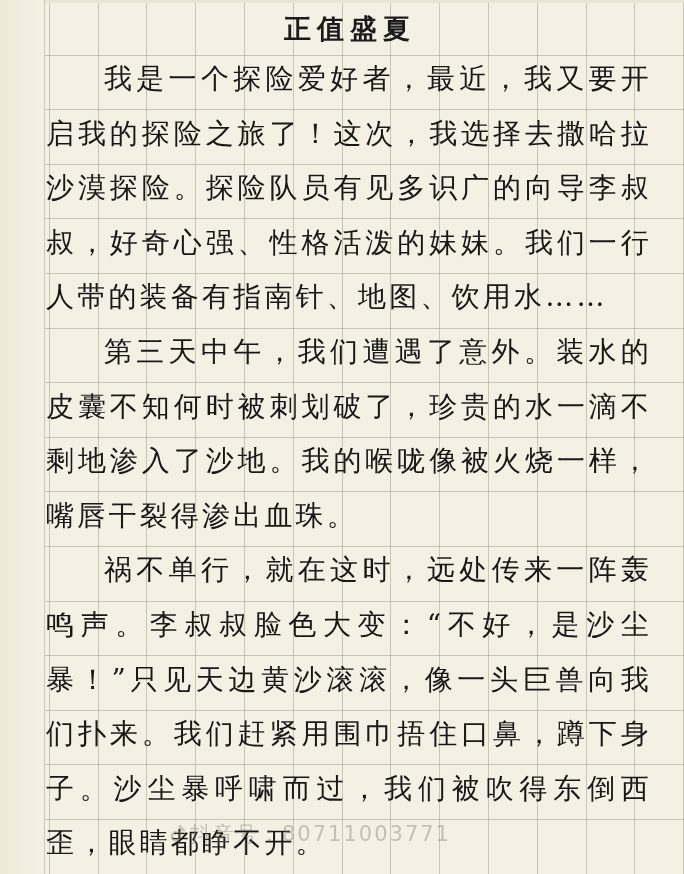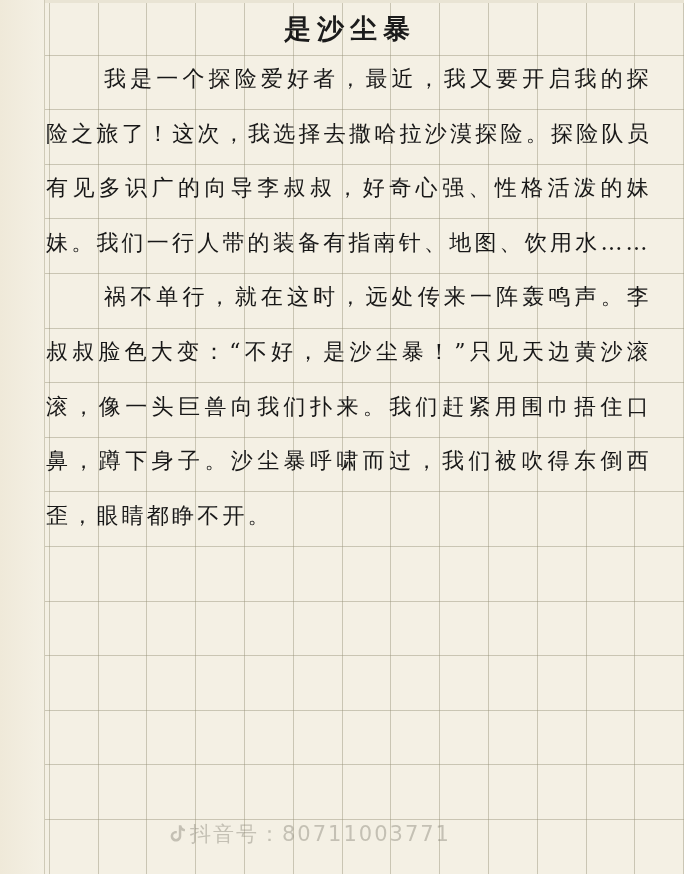--- a/index.html
+++ b/index.html
@@ -70,21 +70,21 @@
     font-size: 27px;
     line-height: 46px;
     padding-top: 6px;
     letter-spacing: 6px;
     color: #1b1b1b;
     font-family: "DejaVu Serif", serif;
     font-weight: 600;
   }
 
   .para {
-    font-size: 22px;
+    font-size: 28px;
     line-height: 54.6px;
     letter-spacing: 3.2px;
     color: #181818;
     text-align: justify;
     text-justify: inter-character;
     font-family: "DejaVu Serif", serif;
     margin: 0;
     padding: 0 4px 0 2px;
     text-indent: 58px;
   }
@@ -113,23 +113,24 @@
 </style>
 </head>
 <body>
 
 <div class="sheet">
   <div class="grid"></div>
   <div class="grid-top-band"></div>
   <div class="left-margin"></div>
 
   <div class="content">
-    <div class="title">是沙尘暴</div>
+    <div class="title">正值盛夏</div>
 
     <p class="para">我是一个探险爱好者，最近，我又要开启我的探险之旅了！这次，我选择去撒哈拉沙漠探险。探险队员有见多识广的向导李叔叔，好奇心强、性格活泼的妹妹。我们一行人带的装备有指南针、地图、饮用水……</p>
+    <p class="para">第三天中午，我们遭遇了意外。装水的皮囊不知何时被刺划破了，珍贵的水一滴不剩地渗入了沙地。我的喉咙像被火烧一样，嘴唇干裂得渗出血珠。</p>
     <p class="para">祸不单行，就在这时，远处传来一阵轰鸣声。李叔叔脸色大变：“不好，是沙尘暴！”只见天边黄沙滚滚，像一头巨兽向我们扑来。我们赶紧用围巾捂住口鼻，蹲下身子。沙尘暴呼啸而过，我们被吹得东倒西歪，眼睛都睁不开。</p>
   </div>
 
   <div class="watermark">
     <span class="note-icon">
       <svg viewBox="0 0 24 24" width="22" height="22" aria-hidden="true">
         <path d="M14.5 2.5c0.4 2.1 1.9 3.7 4 4v2.6c-1.5 0-2.9-0.5-4-1.3v6.6c0 3.2-2.6 5.8-5.8 5.8S2.9 17.6 2.9 14.4s2.6-5.8 5.8-5.8c0.3 0 0.6 0 0.9 0.1v2.7c-0.3-0.1-0.6-0.2-0.9-0.2-1.7 0-3.1 1.4-3.1 3.1s1.4 3.1 3.1 3.1 3.1-1.4 3.1-3.1V2.5h2.7z" fill="#7d7a6d"></path>
       </svg>
     </span>
     <span class="wm-text">抖音号：80711003771</span>

